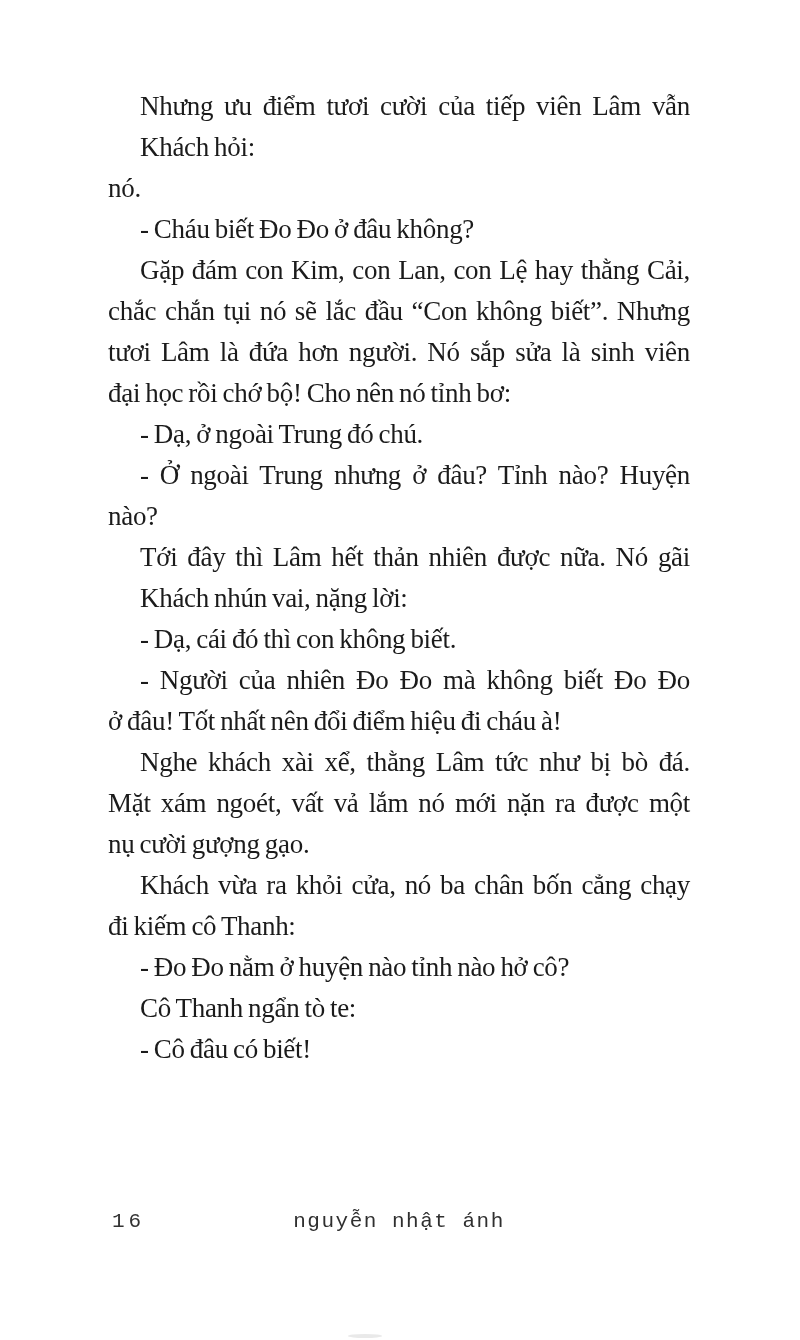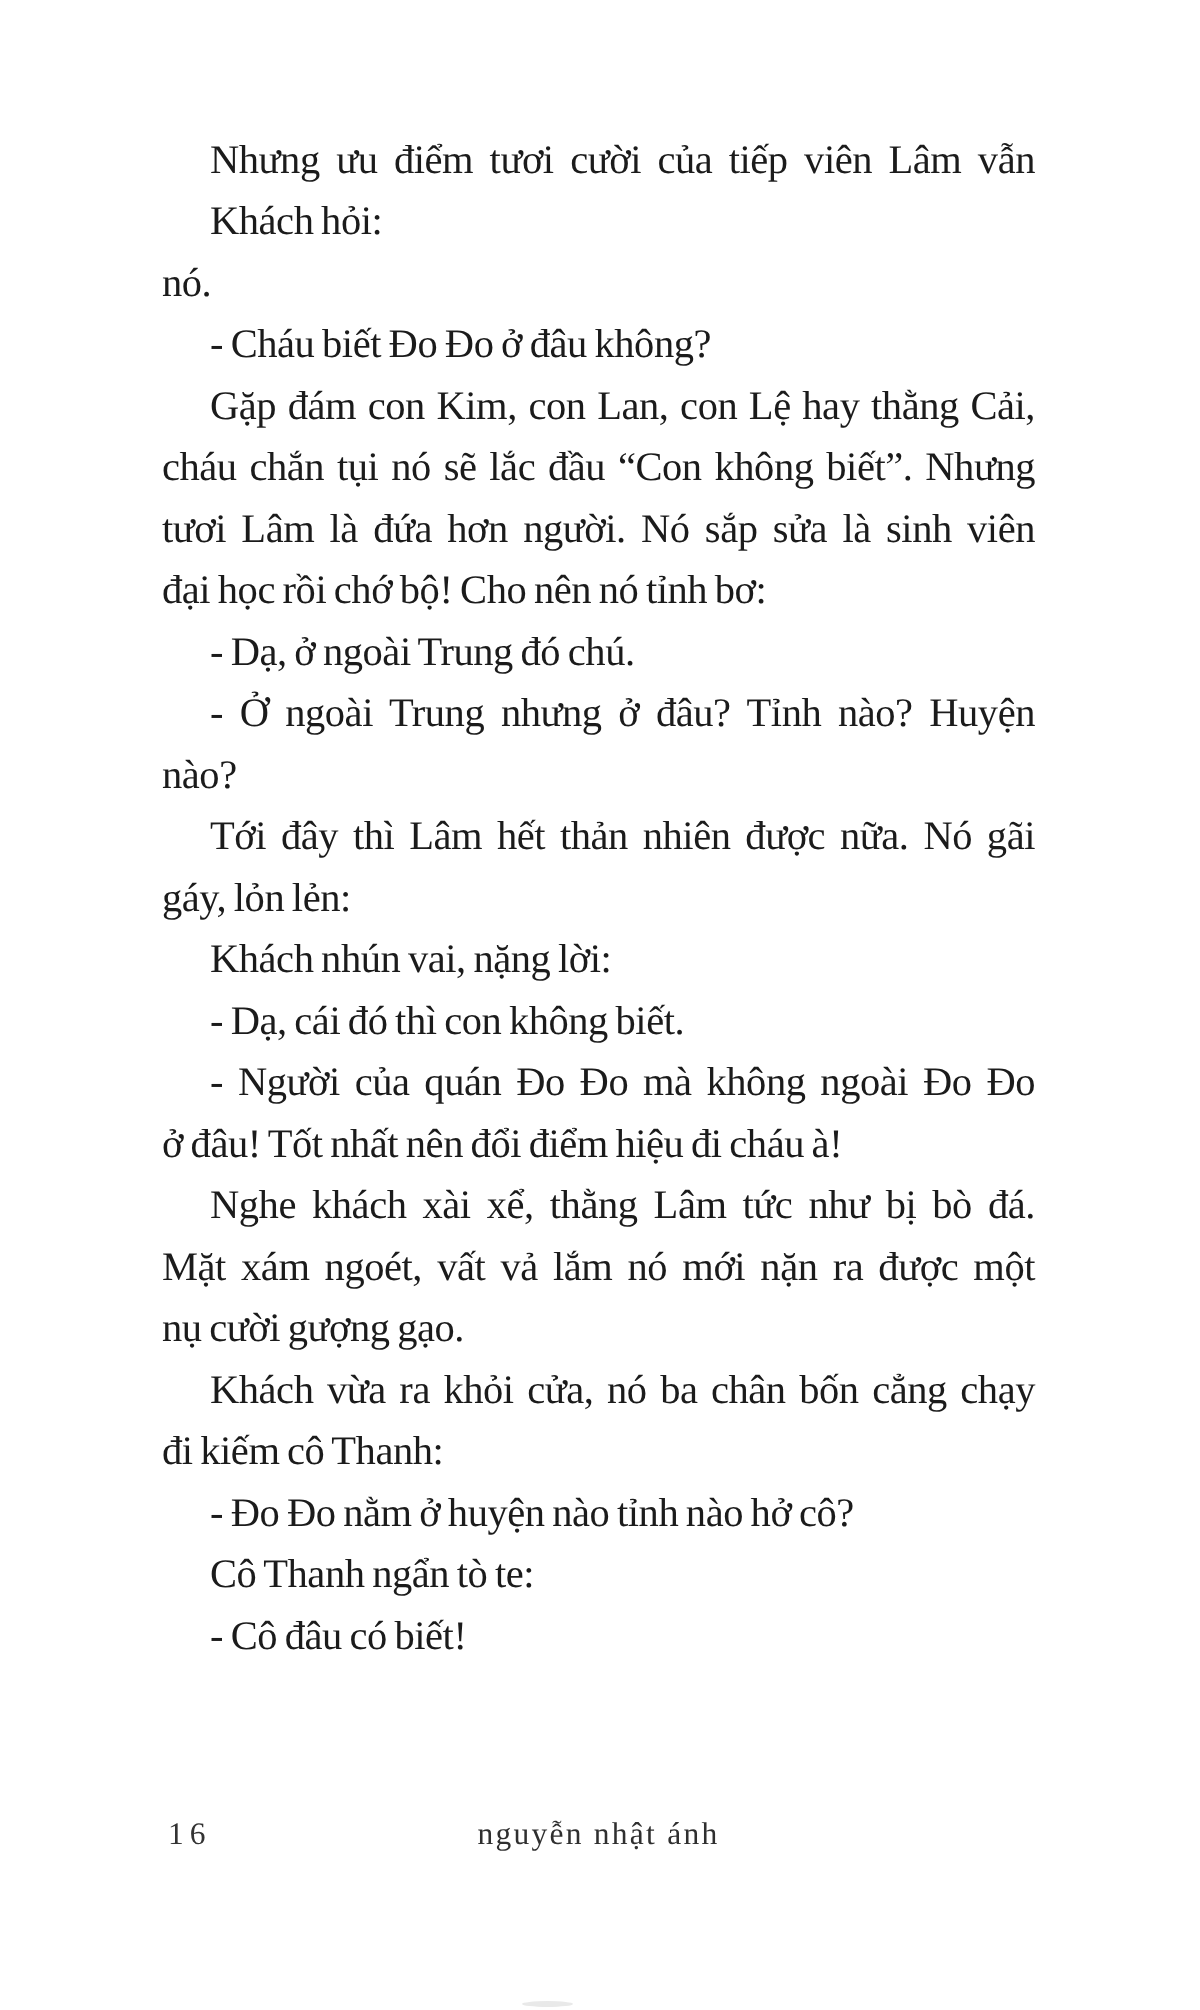--- a/index.html
+++ b/index.html
@@ -44,21 +44,21 @@
   .line.last {
     text-align-last: left;
   }
   .footer {
     position: absolute;
     left: 108px;
     top: 1210px;
     width: 582px;
     height: 30px;
     color: #2a2a2a;
-    font-family: Liberation Serif, serif;
+    font-family: Liberation Mono, monospace;
     font-size: 21px;
   }
   .pagenum {
     position: absolute;
     left: 4px;
     top: 0;
     letter-spacing: 4px;
     color: #333333;
   }
   .running {
@@ -84,31 +84,30 @@
 <body>
 
 <div class="page">
 
   <div class="text-block">
       <div class="line first">Nhưng ưu điểm tươi cười của tiếp viên Lâm vẫn</div>
       <div class="line first last">Khách hỏi:</div>
       <div class="line last">nó.</div>
       <div class="line first last">- Cháu biết Đo Đo ở đâu không?</div>
       <div class="line first">Gặp đám con Kim, con Lan, con Lệ hay thằng Cải,</div>
-      <div class="line">cháu chắn tụi nó sẽ lắc đầu “Con không biết”. Nhưng</div>
+      <div class="line">chắc chắn tụi nó sẽ lắc đầu “Con không biết”. Nhưng</div>
       <div class="line">tươi Lâm là đứa hơn người. Nó sắp sửa là sinh viên</div>
       <div class="line last">đại học rồi chớ bộ! Cho nên nó tỉnh bơ:</div>
       <div class="line first last">- Dạ, ở ngoài Trung đó chú.</div>
       <div class="line first">- Ở ngoài Trung nhưng ở đâu? Tỉnh nào? Huyện</div>
       <div class="line last">nào?</div>
       <div class="line first">Tới đây thì Lâm hết thản nhiên được nữa. Nó gãi</div>
-      <div class="line last">gáy, lỏn lẻn:</div>
       <div class="line first last">Khách nhún vai, nặng lời:</div>
       <div class="line first last">- Dạ, cái đó thì con không biết.</div>
-      <div class="line first">- Người của quán Đo Đo mà không ngoài Đo Đo</div>
+      <div class="line first">- Người của nhiên Đo Đo mà không biết Đo Đo</div>
       <div class="line last">ở đâu! Tốt nhất nên đổi điểm hiệu đi cháu à!</div>
       <div class="line first">Nghe khách xài xể, thằng Lâm tức như bị bò đá.</div>
       <div class="line">Mặt xám ngoét, vất vả lắm nó mới nặn ra được một</div>
       <div class="line last">nụ cười gượng gạo.</div>
       <div class="line first">Khách vừa ra khỏi cửa, nó ba chân bốn cẳng chạy</div>
       <div class="line last">đi kiếm cô Thanh:</div>
       <div class="line first last">- Đo Đo nằm ở huyện nào tỉnh nào hở cô?</div>
       <div class="line first last">Cô Thanh ngẩn tò te:</div>
       <div class="line first last">- Cô đâu có biết!</div>
     </div>

